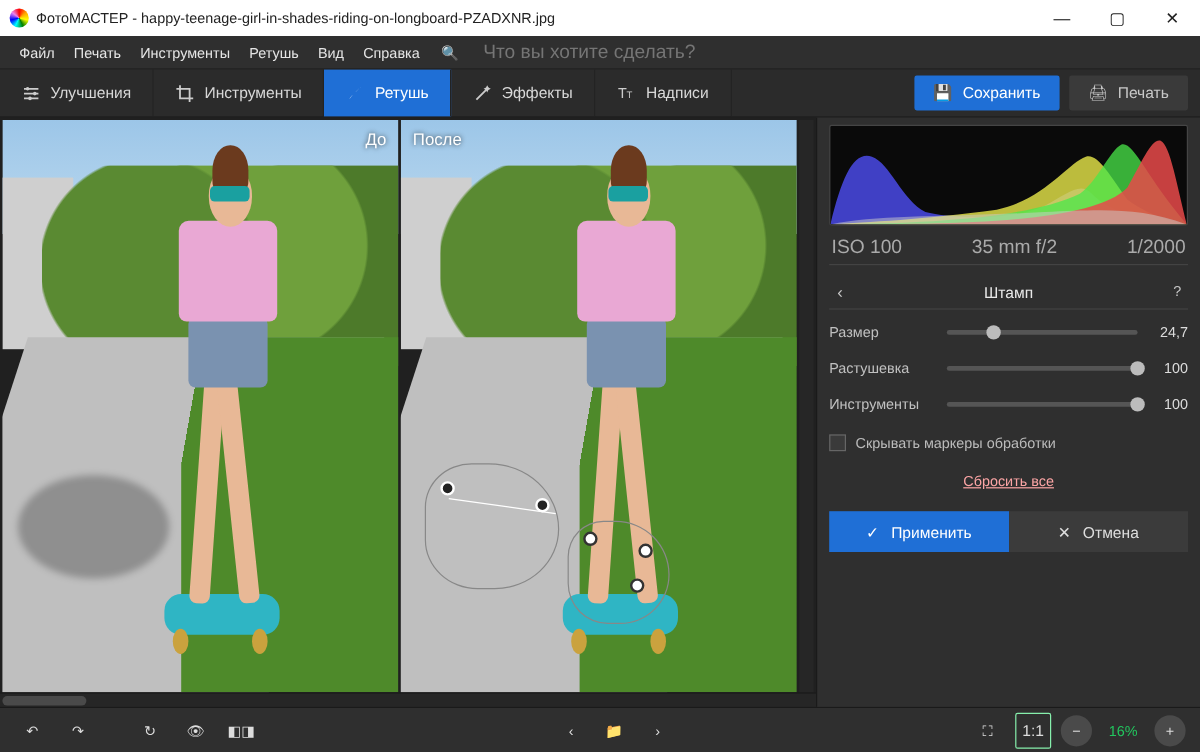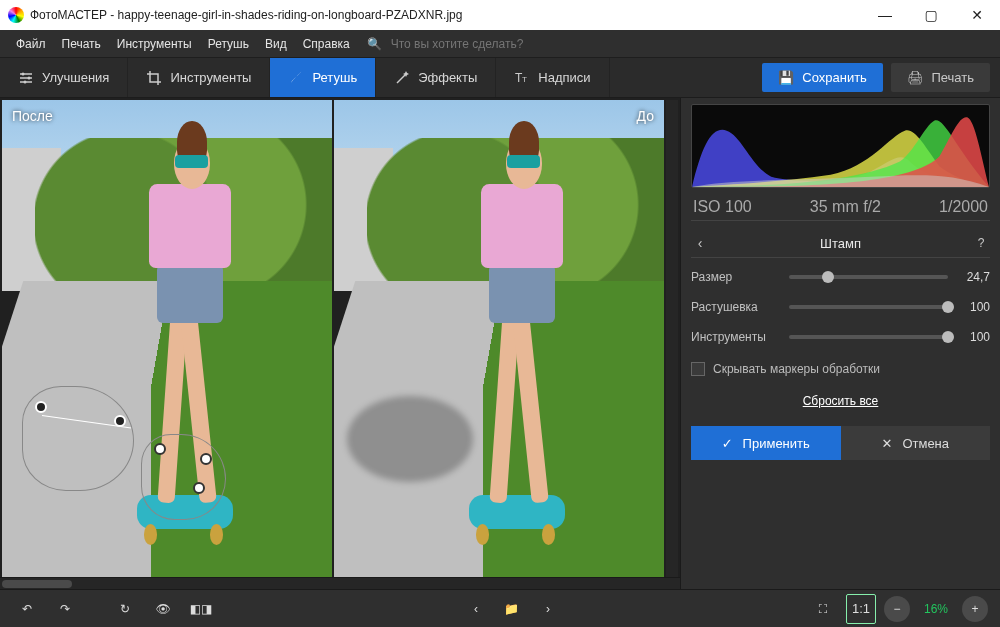--- a/index.html
+++ b/index.html
@@ -9,21 +9,21 @@
 .titlebar { height: 30px; background: #ffffff; display: flex; align-items: center; padding-left: 8px; color: #222; }
 .titlebar .app-icon { width: 16px; height: 16px; border-radius: 50%; background: conic-gradient(red,orange,yellow,green,cyan,blue,violet,red); margin-right: 6px; }
 .titlebar .title { font-size: 12px; }
 .titlebar .win-controls { margin-left: auto; display: flex; }
 .titlebar .win-btn { width: 46px; height: 30px; display: flex; align-items: center; justify-content: center; font-size: 14px; }
 
 
 .menubar { height: 28px; background: #2f2f2f; display: flex; align-items: center; padding: 0 8px; border-bottom: 1px solid #1e1e1e; }
 .menubar .menu-item { padding: 0 8px; font-size: 12px; color: #e5e5e5; }
 .menubar .search { margin-left: 10px; display: flex; align-items: center; color: #7a7a7a; }
-.menubar .search input { background: transparent; border: none; color: #999; font-size: 12px; margin-left: 8px; outline: none; width: 180px; }
+.menubar .search input { background: transparent; border: none; color: #999; font-size: 16px; margin-left: 20px; outline: none; width: 180px; }
 
 
 .toolbar { height: 40px; background: #2b2b2b; display: flex; align-items: stretch; border-bottom: 1px solid #1c1c1c; }
 .tool-tab { display: flex; align-items: center; padding: 0 18px; color: #d8d8d8; font-size: 13px; gap: 8px; border-right: 1px solid #232323; }
 .tool-tab.active { background: #1f6fd6; color: #fff; }
 .tool-tab .ico { width: 16px; height: 16px; display: inline-block; }
 .toolbar .spacer { flex: 1; }
 .btn-save { background: #1f6fd6; color: #fff; display: flex; align-items: center; padding: 0 16px; gap: 8px; font-size: 13px; margin: 5px 8px; border-radius: 2px; }
 .btn-print { display: flex; align-items: center; padding: 0 16px; gap: 8px; font-size: 13px; margin: 5px 10px 5px 0; background: #3a3a3a; border-radius: 2px; }
 
@@ -79,21 +79,21 @@
 
 .slider-row { display: flex; align-items: center; gap: 8px; font-size: 12px; padding: 4px 0; }
 .slider-row .lbl { width: 90px; color: #c0c0c0; }
 .slider-row .track { flex: 1; height: 4px; background: #555; border-radius: 2px; position: relative; }
 .slider-row .thumb { position: absolute; top: -4px; width: 12px; height: 12px; background: #bcbcbc; border-radius: 50%; transform: translateX(-50%); }
 .slider-row .val { width: 34px; text-align: right; color: #dcdcdc; }
 
 .check-row { display: flex; align-items: center; gap: 8px; font-size: 12px; color: #bbb; padding: 6px 0; }
 .check-row .cb { width: 14px; height: 14px; border: 1px solid #666; background: #3a3a3a; }
 
-.reset-link { text-align: center; font-size: 12px; color: #ffffff; text-decoration: underline; padding: 4px 0 10px 0; }
+.reset-link { text-align: center; font-size: 12px; color: #fca5a5; text-decoration: underline; padding: 4px 0 10px 0; }
 
 .action-row { display: flex; gap: 0; }
 .action-row .btn { flex: 1; height: 34px; display: flex; align-items: center; justify-content: center; gap: 10px; font-size: 13px; }
 .action-row .apply { background: #1f6fd6; color: #fff; }
 .action-row .cancel { background: #3b3b3b; color: #ddd; }
 
 
 .bottombar { height: 38px; background: #2f2f2f; display: flex; align-items: center; padding: 0 12px; gap: 8px; border-top: 1px solid #1a1a1a; }
 .bb-btn { width: 30px; height: 30px; display: flex; align-items: center; justify-content: center; color: #ddd; border-radius: 3px; }
 .bb-btn.round { width: 26px; height: 26px; background: #4a4a4a; border-radius: 50%; }
@@ -186,52 +186,20 @@
   </div>
   <div class="btn-print">
     <span>🖨</span>
     <span>Печать</span>
   </div>
 </div>
 
 <div class="main">
   <div class="canvas-area">
     <div class="canvas-inner">
-
-      <div class="img-pane after">
-        <div class="photo">
-          <div class="sky"></div>
-            <div class="building"></div>
-            <div class="trees"></div>
-          <div class="path"></div>
-            <div class="grass"></div>
-          <div class="person">
-            <div class="board"></div>
-              <div class="wheel w1"></div>
-              <div class="wheel w2"></div>
-            <div class="leg1"></div>
-              <div class="leg2"></div>
-            <div class="shorts"></div>
-              <div class="shirt"></div>
-            <div class="head"></div>
-              <div class="hair"></div>
-              <div class="glasses"></div>
-          </div>
-        </div>
-
-        <div class="stamp-outline" style="top:60%;left:6%;width:34%;height:22%;"></div>
-        <div class="stamp-outline" style="top:70%;left:42%;width:26%;height:18%;"></div>
-        <div class="arrow-line" style="top:66%;left:12%;width:90px;transform:rotate(8deg);"></div>
-        <div class="marker dark" style="top:63%;left:10%;"></div>
-        <div class="marker dark" style="top:66%;left:34%;"></div>
-        <div class="marker" style="top:72%;left:46%;"></div>
-        <div class="marker" style="top:80%;left:58%;"></div>
-        <div class="marker" style="top:74%;left:60%;"></div>
-        <div class="lbl">После</div>
-      </div>
 
       <div class="img-pane">
         <div class="photo">
           <div class="sky"></div>
             <div class="building"></div>
             <div class="trees"></div>
           <div class="path"></div>
             <div class="grass"></div>
           <div class="shadow-blob"></div>
           <div class="person">
@@ -242,20 +210,52 @@
               <div class="leg2"></div>
             <div class="shorts"></div>
               <div class="shirt"></div>
             <div class="head"></div>
               <div class="hair"></div>
               <div class="glasses"></div>
           </div>
         </div>
         <div class="lbl">До</div>
       </div>
+
+      <div class="img-pane after">
+        <div class="photo">
+          <div class="sky"></div>
+            <div class="building"></div>
+            <div class="trees"></div>
+          <div class="path"></div>
+            <div class="grass"></div>
+          <div class="person">
+            <div class="board"></div>
+              <div class="wheel w1"></div>
+              <div class="wheel w2"></div>
+            <div class="leg1"></div>
+              <div class="leg2"></div>
+            <div class="shorts"></div>
+              <div class="shirt"></div>
+            <div class="head"></div>
+              <div class="hair"></div>
+              <div class="glasses"></div>
+          </div>
+        </div>
+
+        <div class="stamp-outline" style="top:60%;left:6%;width:34%;height:22%;"></div>
+        <div class="stamp-outline" style="top:70%;left:42%;width:26%;height:18%;"></div>
+        <div class="arrow-line" style="top:66%;left:12%;width:90px;transform:rotate(8deg);"></div>
+        <div class="marker dark" style="top:63%;left:10%;"></div>
+        <div class="marker dark" style="top:66%;left:34%;"></div>
+        <div class="marker" style="top:72%;left:46%;"></div>
+        <div class="marker" style="top:80%;left:58%;"></div>
+        <div class="marker" style="top:74%;left:60%;"></div>
+        <div class="lbl">После</div>
+      </div>
       <div class="vscroll"></div>
     </div>
     <div class="hscroll">
       <div class="thumb" style="left:2px;width:70px;"></div>
     </div>
   </div>
 
   <div class="side">
     <div class="histogram">
       <svg viewBox="0 0 300 80" preserveAspectRatio="none">

